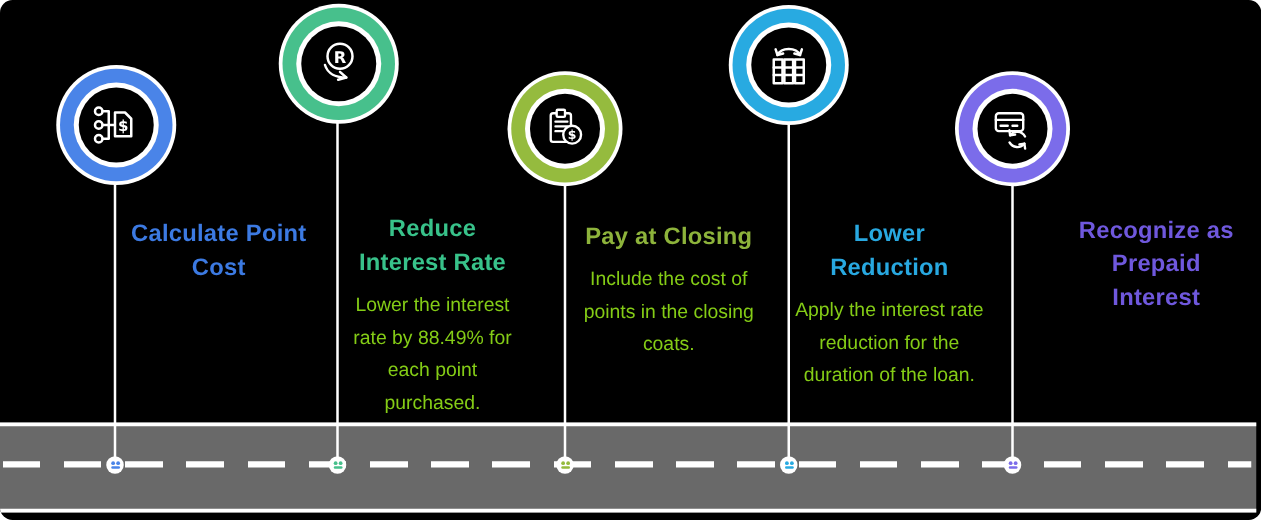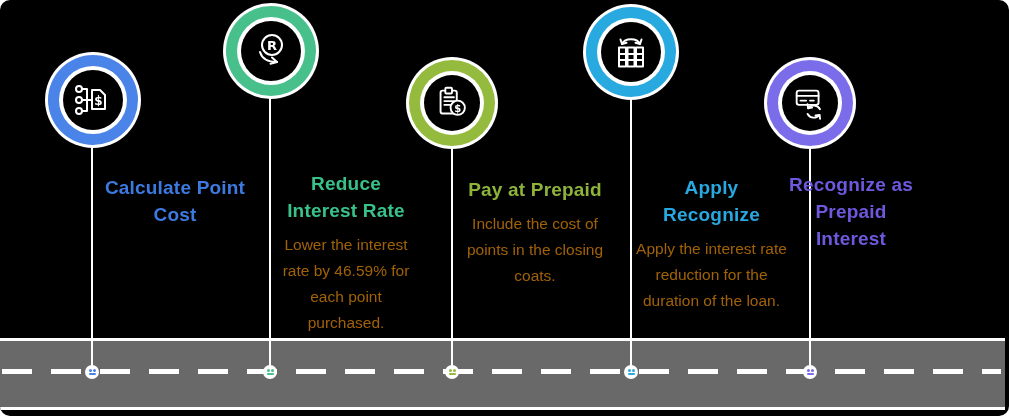--- a/index.html
+++ b/index.html
@@ -32,21 +32,21 @@
   .m-dots{display:flex;gap:1px;}
   .m-dot{width:3px;height:3px;border-radius:50%;background:var(--accent);}
   .m-bar{width:7px;height:2px;border-radius:1px;background:var(--accent);}
   
   .text-col{position:absolute;text-align:center;}
   .title{
     color:var(--title);font-size:19px;font-weight:bold;line-height:27px;
     letter-spacing:.2px;margin:0 auto;
   }
   .desc{
-    color:#a16207;font-size:15.5px;line-height:26px;margin:8px auto 0 auto;
+    color:#84cc16;font-size:15.5px;line-height:26px;margin:8px auto 0 auto;
   }
 </style>
 </head>
 <body>
 
 <div class="canvas">
 
   <div class="road"></div>
   <div class="road-dash"></div>
 
@@ -98,21 +98,21 @@
     </div>
     <div class="marker" style="left:263px;top:365px">
       <span class="m-dots">
           <span class="m-dot"></span>
           <span class="m-dot"></span>
         </span>
         <span class="m-bar"></span>
     </div>
     <div class="text-col" style="left:266px;top:170px;width:160px">
       <div class="title" style="width:140px">Reduce Interest Rate</div>
-      <div class="desc" style="width:150px">Lower the interest rate by 46.59% for each point purchased.</div>
+      <div class="desc" style="width:150px">Lower the interest rate by 88.49% for each point purchased.</div>
     </div>
   </div>
 
   <div class="step" style="--accent: #95bb3e; --title: #8db33b;">
     <div class="connector" style="left:451px;top:148px;height:224px"></div>
     <div class="circle-outer" style="left:406px;top:57px;width:92px;height:92px">
       <div class="circle-accent">
           <div class="circle-white">
             <div class="circle-center">
         <svg class="icon-svg" width="40" height="40" viewBox="0 0 42 42" fill="none" stroke="#fff" stroke-width="2" stroke-linecap="round" stroke-linejoin="round">
@@ -127,21 +127,21 @@
         </div>
     </div>
     <div class="marker" style="left:445px;top:365px">
       <span class="m-dots">
           <span class="m-dot"></span>
           <span class="m-dot"></span>
         </span>
         <span class="m-bar"></span>
     </div>
     <div class="text-col" style="left:450px;top:176px;width:170px">
-      <div class="title">Pay at Prepaid</div>
+      <div class="title">Pay at Closing</div>
       <div class="desc" style="width:164px">Include the cost of points in the closing coats.</div>
     </div>
   </div>
 
   <div class="step" style="--accent: #28aae1; --title: #28a8e0;">
     <div class="connector" style="left:630px;top:99px;height:273px"></div>
     <div class="circle-outer" style="left:583px;top:4px;width:96px;height:96px">
       <div class="circle-accent">
           <div class="circle-white">
             <div class="circle-center">
@@ -161,21 +161,21 @@
         </div>
     </div>
     <div class="marker" style="left:624px;top:365px">
       <span class="m-dots">
           <span class="m-dot"></span>
           <span class="m-dot"></span>
         </span>
         <span class="m-bar"></span>
     </div>
     <div class="text-col" style="left:624px;top:174px;width:175px">
-      <div class="title" style="width:120px">Apply Recognize</div>
+      <div class="title" style="width:120px">Lower Reduction</div>
       <div class="desc" style="width:172px">Apply the interest rate reduction for the duration of the loan.</div>
     </div>
   </div>
 
   <div class="step" style="--accent: #7b6cea; --title: #6f58dd;">
     <div class="connector" style="left:809px;top:148px;height:224px"></div>
     <div class="circle-outer" style="left:764px;top:57px;width:92px;height:92px">
       <div class="circle-accent">
           <div class="circle-white">
             <div class="circle-center">
@@ -192,18 +192,18 @@
           </div>
         </div>
     </div>
     <div class="marker" style="left:803px;top:365px">
       <span class="m-dots">
           <span class="m-dot"></span>
           <span class="m-dot"></span>
         </span>
         <span class="m-bar"></span>
     </div>
-    <div class="text-col" style="left:766px;top:171px;width:170px">
+    <div class="text-col" style="left:840px;top:171px;width:170px">
       <div class="title" style="width:132px">Recognize as Prepaid Interest</div>
     </div>
   </div>
 
 </div>
 
 </body></html>

